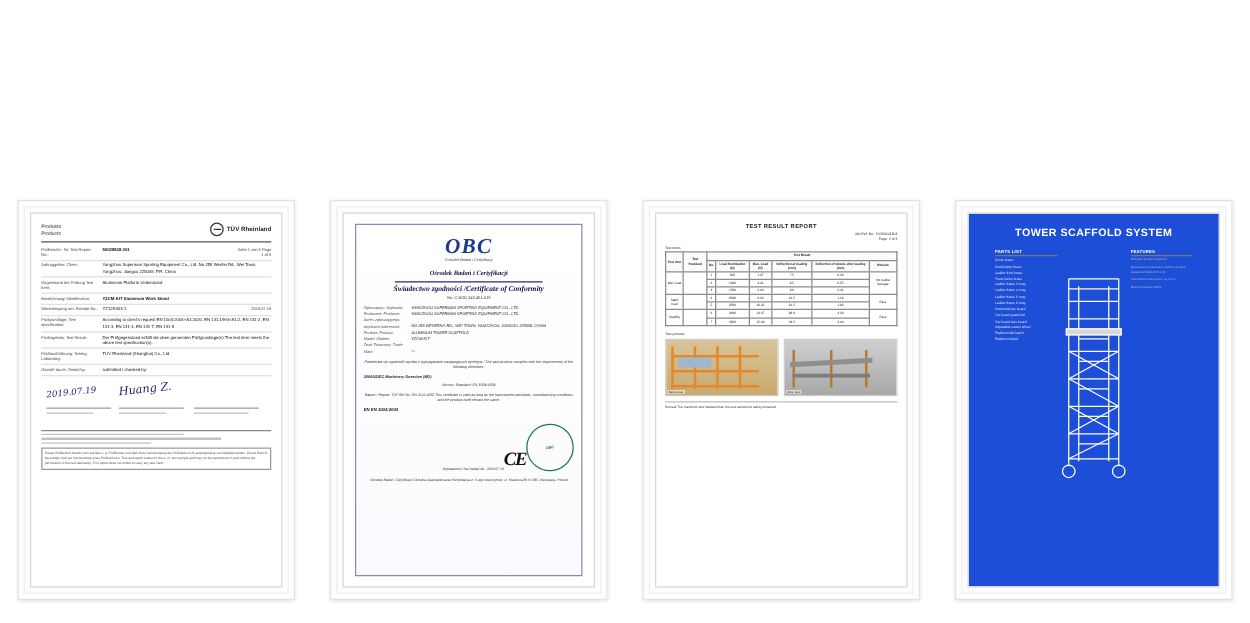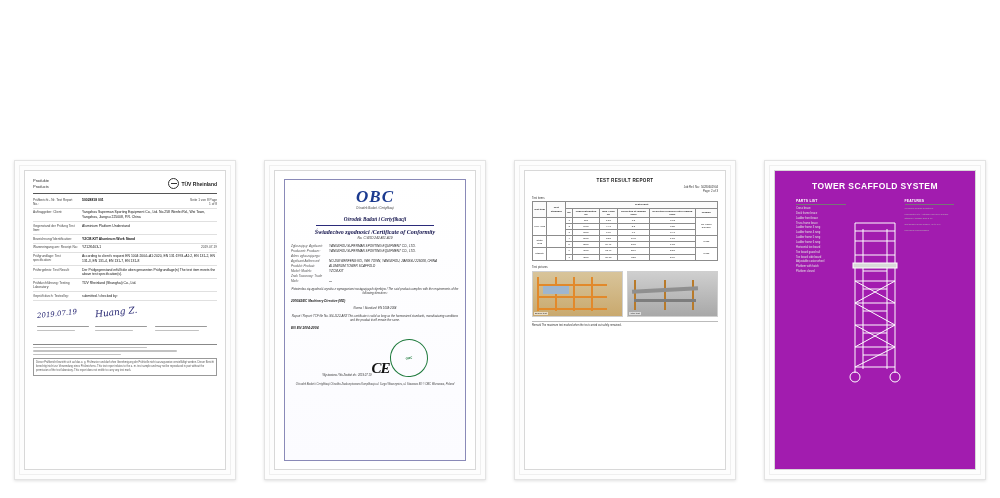--- a/index.html
+++ b/index.html
@@ -215,21 +215,21 @@
     color: #10104a;
     margin: 2px 0 1px;
   }
   .obc-no { font-size: 3.2px; color: #333; margin-bottom: 4px; }
   .d2-body { text-align: left; font-size: 3.1px; line-height: 1.6; color: #222; }
   .d2-body .k { display: inline-block; width: 38px; color: #555; }
   .d2-para { font-size: 2.9px; line-height: 1.55; color: #333; margin: 3px 0; }
   .ce-row {
     display: flex;
     align-items: flex-end;
-    justify-content: center;
+    justify-content: flex-end;
     margin-top: 8px;
   }
   .ce-mark {
     font-size: 15px;
     font-weight: bold;
     font-family: "Liberation Serif", serif;
     color: #111;
     letter-spacing: -1px;
   }
   .obc-stamp {
@@ -308,21 +308,21 @@
     margin-top: 4px;
     font-size: 2.6px;
     color: #333;
     border-top: 0.5px solid #bbb;
     padding-top: 2px;
     line-height: 1.45;
   }
 
   
   .d4 {
-    background: #a21caf;
+    background: #1d4ed8;
     height: 100%;
     padding: 10px 21px;
     box-sizing: border-box;
     color: #fff;
     position: relative;
   }
   .d4-title {
     font-size: 8.5px;
     font-weight: bold;
     letter-spacing: .4px;

